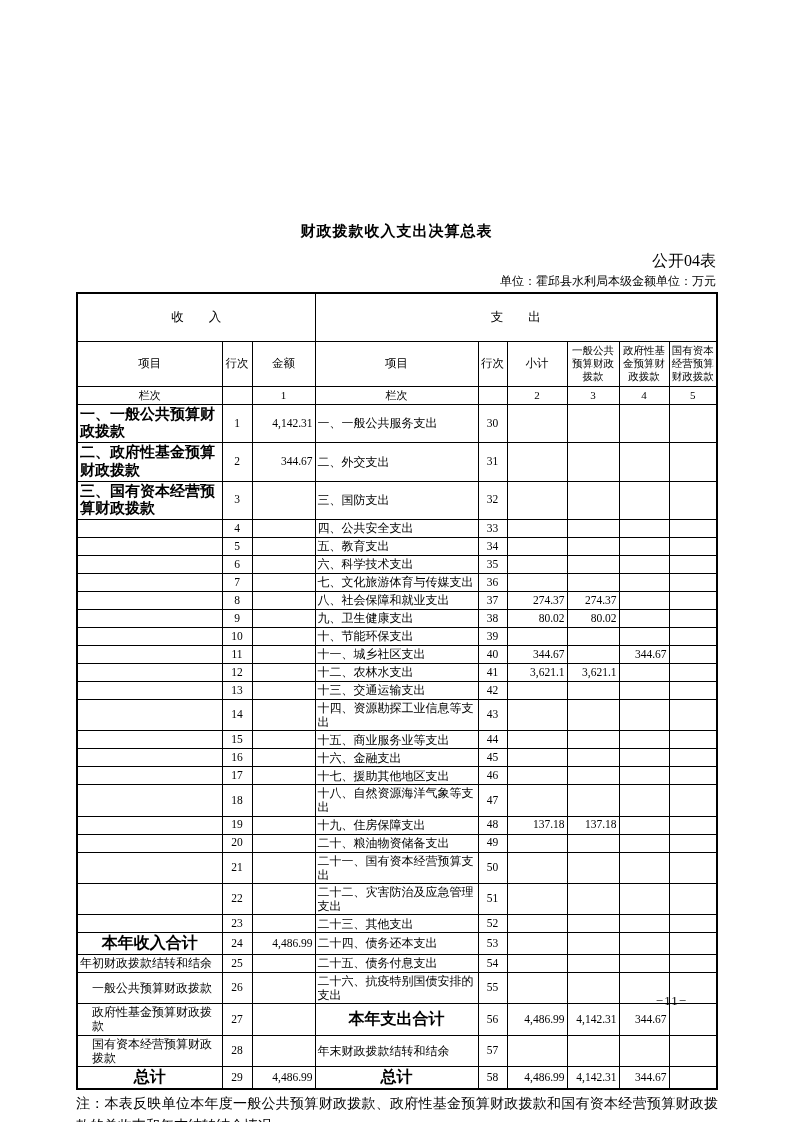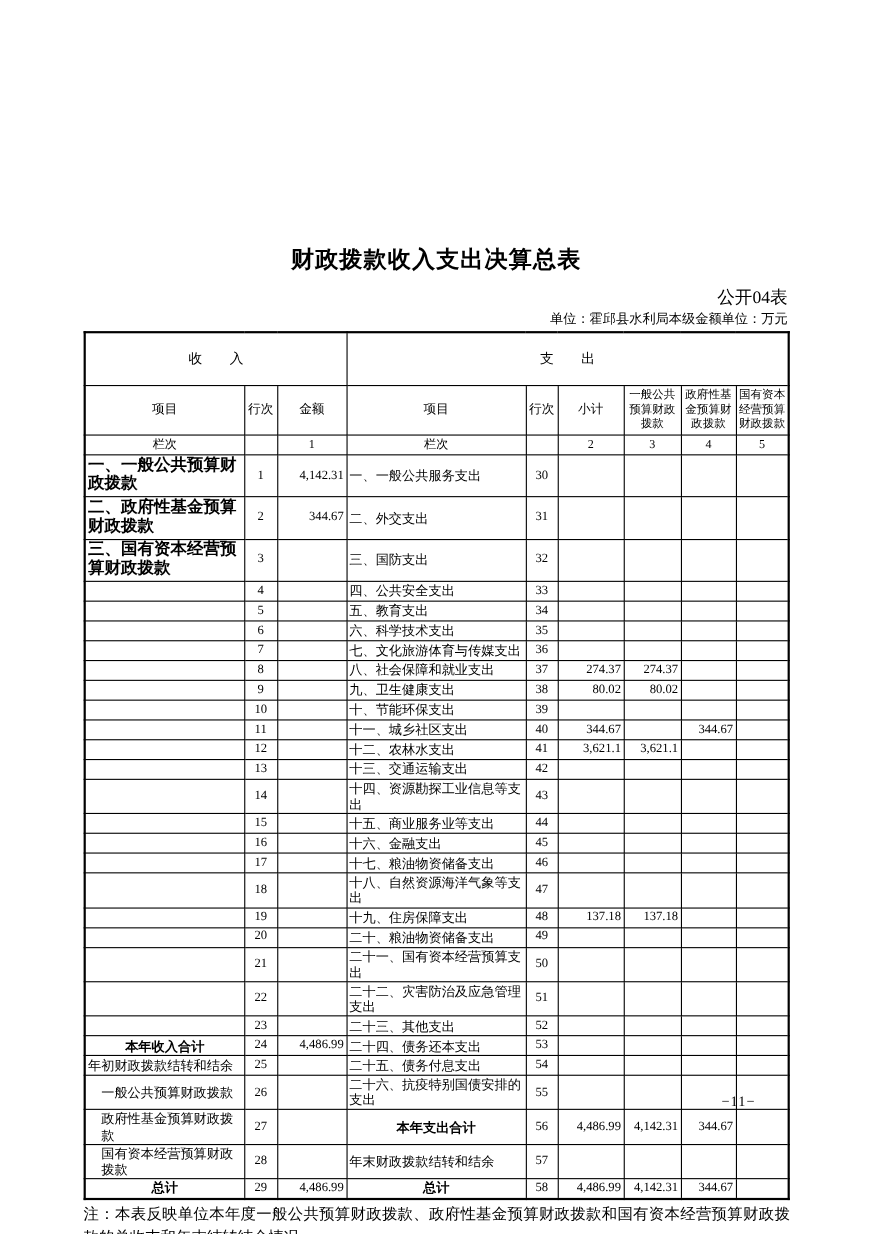--- a/index.html
+++ b/index.html
@@ -9,21 +9,21 @@
     font-family: "Liberation Serif", "DejaVu Serif", serif;
     color: #000;
     position: relative;
     overflow: hidden;
   }
   .sheet { position: absolute; inset: 0; background: #fff; }
 
   .doc-title {
     margin-top: 222px;
     text-align: center;
-    font-size: 21px;
+    font-size: 15px;
     font-weight: bold;
     letter-spacing: 1px;
   }
   .table-code {
     width: 640px; margin: 10px auto 0 76px;
     text-align: right; font-size: 16px;
   }
   .unit-row {
     width: 640px; margin: 1px 0 2px 76px;
     display: flex; justify-content: flex-end;
@@ -49,21 +49,21 @@
   tr.col-hdr td.wrap3 { font-size: 10.5px; line-height: 1.25; padding: 0 1px; }
   tr.idx-row td { height: 18px; text-align: center; font-size: 11px; padding: 0; }
 
   
   tbody td { height: 18px; }
   td.item { text-align: left; padding: 0 1px 0 2px; }
   td.item.ex { font-size: 12px; }
   td.item.small { font-size: 15px; font-weight: bold; }
   td.item.plain { font-size: 12px; }
   td.item.indent { font-size: 12px; padding-left: 14px; text-indent: 0; }
-  td.item.total { font-weight: bold; text-align: center; font-size: 12px; }
+  td.item.total { font-weight: bold; text-align: center; font-size: 16px; }
   td.num { text-align: center; font-size: 11px; padding: 0; }
   td.amt { text-align: right; padding: 0 2px 0 0; font-size: 11.5px; }
 
   .note {
     width: 642px; margin: 4px 0 0 76px;
     font-size: 14px; line-height: 1.55;
     text-align: justify;
     font-family: Liberation Mono, monospace;
   }
   .page-number {
@@ -300,21 +300,21 @@
       <td class="num">45</td>
       <td class="amt"></td>
       <td class="amt"></td>
       <td class="amt"></td>
       <td class="amt"></td>
     </tr>
         <tr>
       <td class="item"></td>
       <td class="num">17</td>
       <td class="amt"></td>
-      <td class="item ex">十七、粮油物资储备支出</td>
+      <td class="item ex">十七、援助其他地区支出</td>
       <td class="num">46</td>
       <td class="amt"></td>
       <td class="amt"></td>
       <td class="amt"></td>
       <td class="amt"></td>
     </tr>
         <tr>
       <td class="item"></td>
       <td class="num">18</td>
       <td class="amt"></td>

